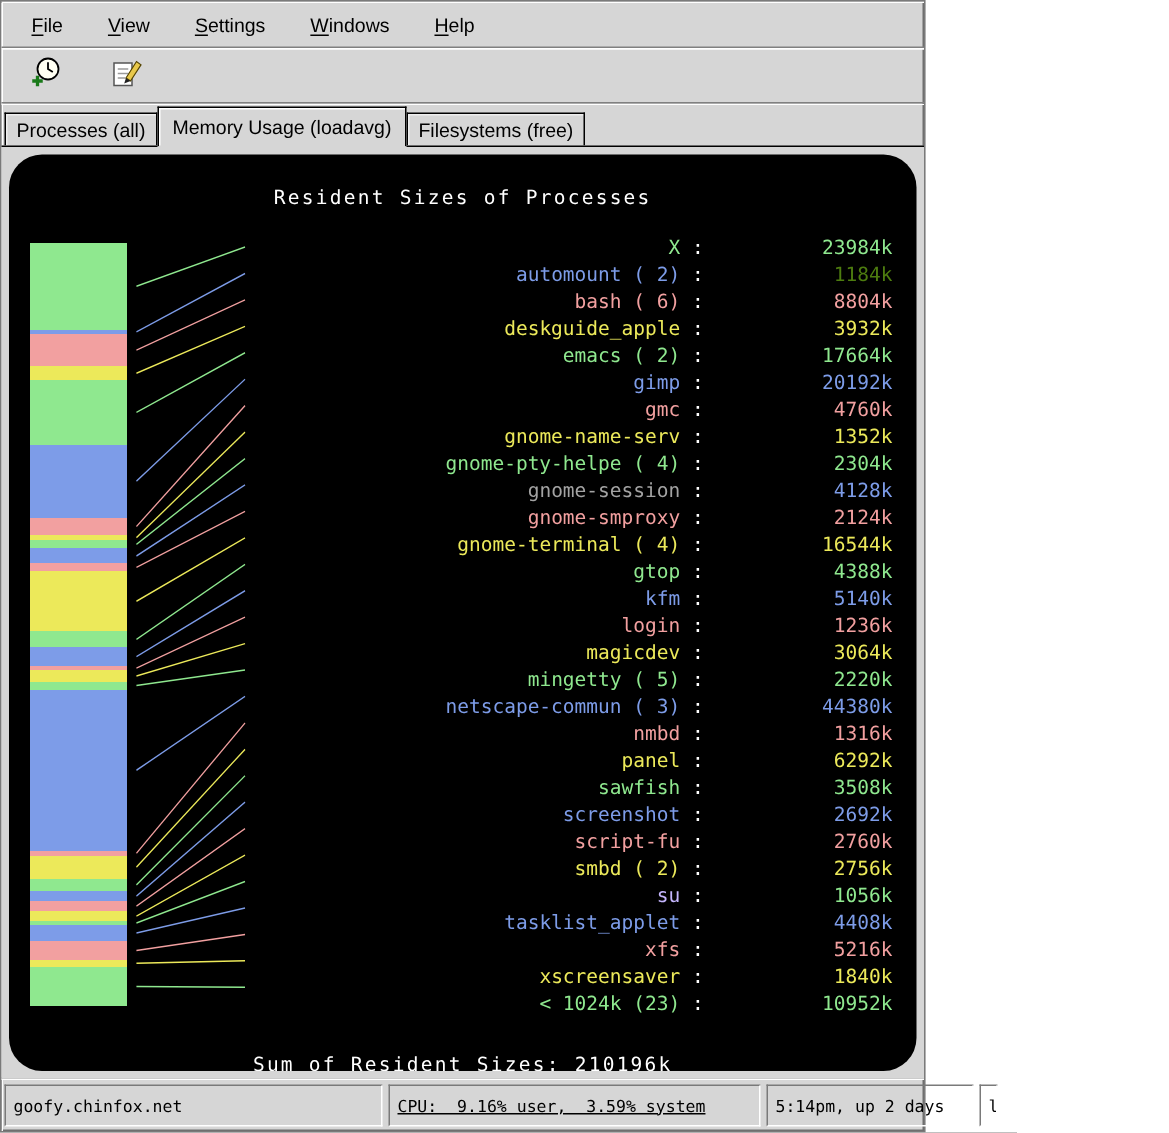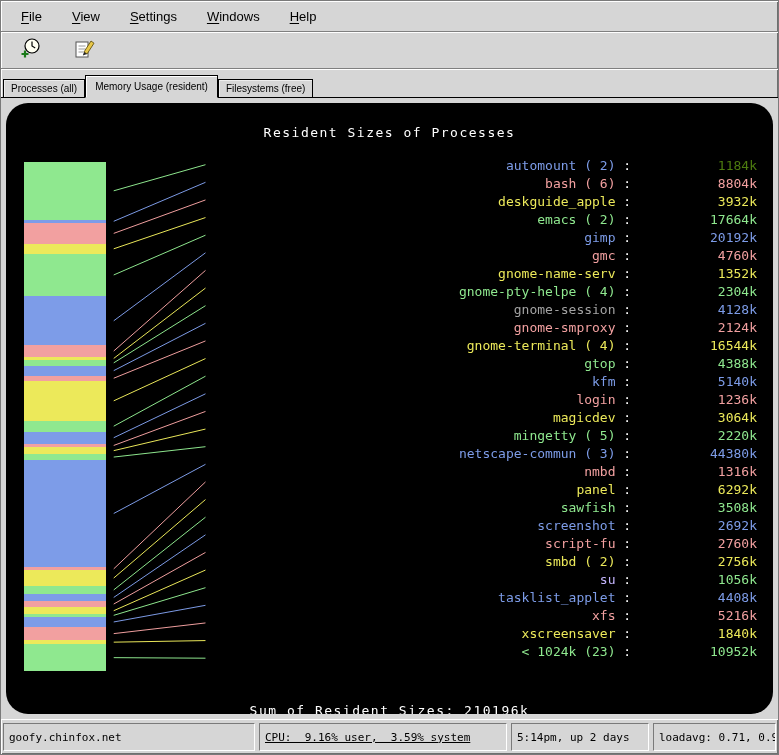--- a/index.html
+++ b/index.html
@@ -1,17 +1,17 @@
 <!DOCTYPE html>
 <html><head>
 <meta charset="utf-8">
 <style>
   html,body{margin:0;padding:0;background:#ffffff;}
   .app{
-    width:779px;height:755px;background:#d6d6d6;box-sizing:border-box;
+    width:617px;height:755px;background:#d6d6d6;box-sizing:border-box;
     display:flex;flex-direction:column;
     font-family:"Liberation Sans",sans-serif;color:#000;
     border:1px solid #7a7a7a;
     box-shadow:inset 1px 1px 0 #ffffff, inset -1px -1px 0 #6f6f6f;
   }
   
   .menubar{
     height:30px;flex:0 0 30px;display:flex;align-items:center;
     padding:0 6px 0 18px;gap:26px;
     border-bottom:1px solid #808080;box-shadow:0 1px 0 #ffffff;
@@ -25,21 +25,21 @@
     border-bottom:1px solid #808080;box-shadow:inset 0 1px 0 #ffffff, 0 1px 0 #ffffff;
   }
   .tool-btn{width:28px;height:28px;display:flex;align-items:center;justify-content:center;background:transparent;border:1px solid transparent;padding:0;}
   
   .tabrow{
     flex:0 0 26px;display:flex;align-items:flex-end;padding-left:2px;margin-top:2px;
   }
   .tab{
     position:relative;z-index:1;
     border:1px solid #000;border-bottom:none;background:#d6d6d6;
-    padding:3px 7px;font-size:10px;cursor:default;
+    padding:3px 7px;font-size:13px;cursor:default;
     box-shadow:inset 1px 1px 0 #eeeeee;
   }
   .tab.active{
     padding:5px 9px;z-index:3;margin-bottom:-1px;
     border-bottom:1px solid #d6d6d6;
     box-shadow:inset 1px 1px 0 #ffffff;
   }
   
   .page{
     flex:1 1 auto;position:relative;z-index:2;
@@ -109,21 +109,21 @@
           <path d="M5.5 9 H12.5 M5.5 12 H12.5 M5.5 15 H10.5" stroke="#9a9a9a" stroke-width="1"></path>
           <polygon points="11,15 18,4 21,6.2 14,17" fill="#e8c84a" stroke="#554400" stroke-width="0.8"></polygon>
           <polygon points="11,15 14,17 9.8,18.6" fill="#222"></polygon>
         </svg>
       </span>
     </button>
   </div>
 
   <div class="tabrow">
       <div class="tab">Processes (all)</div>
-      <div class="tab active">Memory Usage (resident)</div>
+      <div class="tab active">Memory Usage (loadavg)</div>
       <div class="tab">Filesystems (free)</div>
     </div>
 
   <div class="page">
     <div class="chart">
       <svg viewBox="0 0 769 624" preserveAspectRatio="none">
           <rect x="18" y="60.00" width="82" height="59.33" fill="#8fe88f" shape-rendering="crispEdges"></rect>
           <line x1="108" y1="89.67" x2="200" y2="63" stroke="#8fe88f" stroke-width="1"></line>
           <rect x="18" y="119.33" width="82" height="2.93" fill="#7d9ce8" shape-rendering="crispEdges"></rect>
           <line x1="108" y1="120.80" x2="200" y2="81" stroke="#7d9ce8" stroke-width="1"></line>
@@ -177,20 +177,21 @@
           <line x1="108" y1="530.00" x2="200" y2="513" stroke="#7d9ce8" stroke-width="1"></line>
           <rect x="18" y="535.45" width="82" height="12.90" fill="#f2a0a0" shape-rendering="crispEdges"></rect>
           <line x1="108" y1="541.90" x2="200" y2="531" stroke="#f2a0a0" stroke-width="1"></line>
           <rect x="18" y="548.35" width="82" height="4.55" fill="#ece95a" shape-rendering="crispEdges"></rect>
           <line x1="108" y1="550.63" x2="200" y2="549" stroke="#ece95a" stroke-width="1"></line>
           <rect x="18" y="552.91" width="82" height="27.09" fill="#8fe88f" shape-rendering="crispEdges"></rect>
           <line x1="108" y1="566.45" x2="200" y2="567" stroke="#8fe88f" stroke-width="1"></line>
         </svg>
       <div class="chart-title">Resident Sizes of Processes</div>
       <div class="proc-list">
+          <div class="proc-row"><span class="pname" style="color: rgb(143, 232, 143);">X</span><span class="pcolon"> : </span><span class="pval" style="color: rgb(143, 232, 143);">23984k</span></div>
           <div class="proc-row"><span class="pname" style="color: rgb(125, 156, 232);">automount ( 2)</span><span class="pcolon"> : </span><span class="pval" style="color: #4d7c0f;">1184k</span></div>
           <div class="proc-row"><span class="pname" style="color: rgb(242, 160, 160);">bash ( 6)</span><span class="pcolon"> : </span><span class="pval" style="color: rgb(242, 160, 160);">8804k</span></div>
           <div class="proc-row"><span class="pname" style="color: rgb(236, 233, 90);">deskguide_apple</span><span class="pcolon"> : </span><span class="pval" style="color: rgb(236, 233, 90);">3932k</span></div>
           <div class="proc-row"><span class="pname" style="color: rgb(143, 232, 143);">emacs ( 2)</span><span class="pcolon"> : </span><span class="pval" style="color: rgb(143, 232, 143);">17664k</span></div>
           <div class="proc-row"><span class="pname" style="color: rgb(125, 156, 232);">gimp</span><span class="pcolon"> : </span><span class="pval" style="color: rgb(125, 156, 232);">20192k</span></div>
           <div class="proc-row"><span class="pname" style="color: rgb(242, 160, 160);">gmc</span><span class="pcolon"> : </span><span class="pval" style="color: rgb(242, 160, 160);">4760k</span></div>
           <div class="proc-row"><span class="pname" style="color: rgb(236, 233, 90);">gnome-name-serv</span><span class="pcolon"> : </span><span class="pval" style="color: rgb(236, 233, 90);">1352k</span></div>
           <div class="proc-row"><span class="pname" style="color: rgb(143, 232, 143);">gnome-pty-helpe ( 4)</span><span class="pcolon"> : </span><span class="pval" style="color: rgb(143, 232, 143);">2304k</span></div>
           <div class="proc-row"><span class="pname" style="color: #a3a3a3;">gnome-session</span><span class="pcolon"> : </span><span class="pval" style="color: rgb(125, 156, 232);">4128k</span></div>
           <div class="proc-row"><span class="pname" style="color: rgb(242, 160, 160);">gnome-smproxy</span><span class="pcolon"> : </span><span class="pval" style="color: rgb(242, 160, 160);">2124k</span></div>

